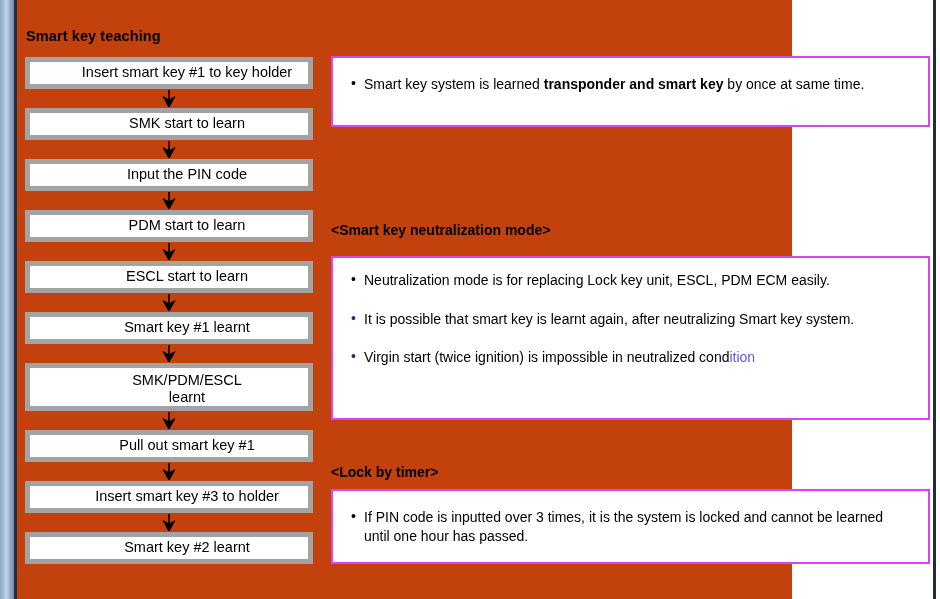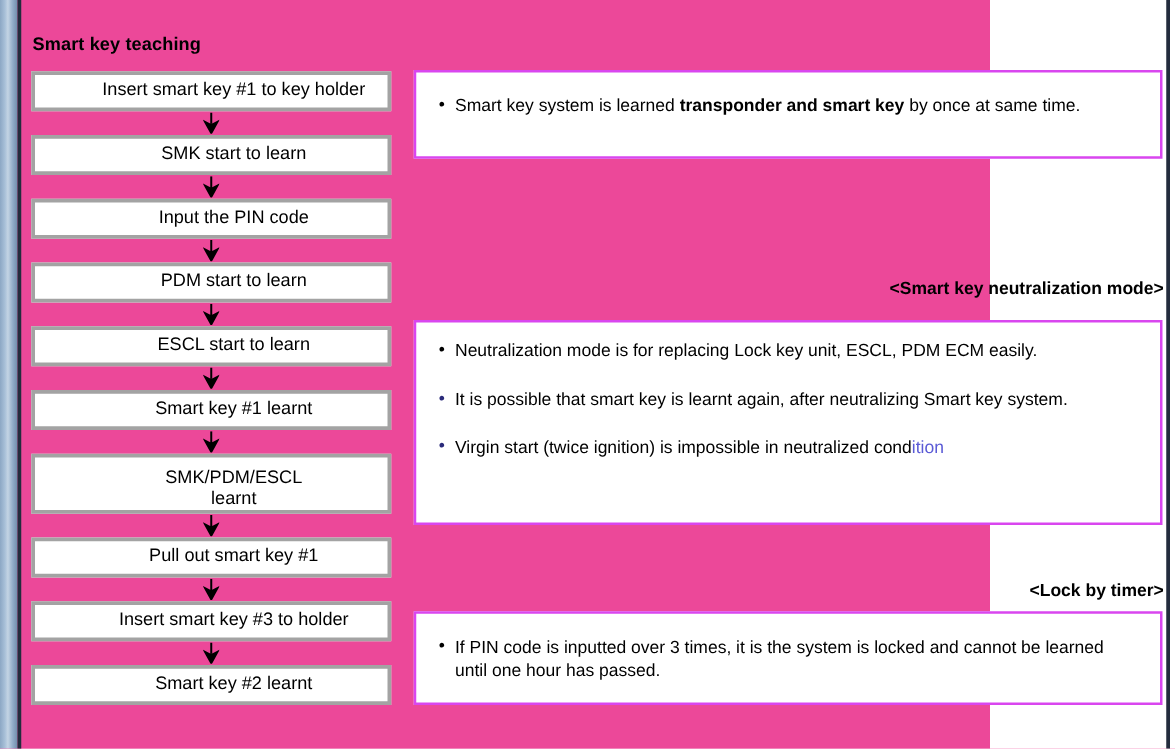--- a/index.html
+++ b/index.html
@@ -3,39 +3,39 @@
 <meta charset="utf-8">
 <style>
   html,body{margin:0;padding:0;}
   body{
     width:940px;height:599px;
     background:#ffffff;
     font-family:"Liberation Sans","DejaVu Sans",sans-serif;
     overflow:hidden;
     position:relative;
   }
-  #canvas{position:absolute;left:0;top:0;width:792px;height:599px;background:#ec4899;}
+  #canvas{position:absolute;left:0;top:0;width:792px;height:599px;background:#c2410c;}
 
   
   .edge-gradient{
     position:absolute;left:0;top:0;width:14px;height:599px;
     background:linear-gradient(to right,#8ca7c4 0%,#a8c0d8 28%,#c3d4e4 45%,#93aeca 72%,#6f8cab 100%);
   }
   .edge-rule-left{position:absolute;left:14px;top:0;width:3px;height:599px;background:#232c3d;}
   .edge-rule-right{position:absolute;left:933px;top:0;width:3px;height:599px;background:#232c3d;}
 
   
   .flow-title{
     position:absolute;left:26px;top:28px;
     font-size:14.5px;font-weight:bold;color:#000;letter-spacing:.1px;
   }
   .flow-col{position:absolute;left:25px;top:57px;width:288px;}
   .flow-node{
     box-sizing:border-box;
-    border:3px solid #a3a3a3;
+    border:5px solid #a3a3a3;
     background:#fff;
     color:#000;
     font-size:14.5px;
     text-align:center;
     display:flex;align-items:center;justify-content:center;
     height:32px;
     line-height:1.18;
     white-space:pre-line;
     padding-left:36px;
   }
@@ -48,21 +48,21 @@
   
   .panel{
     position:absolute;
     box-sizing:border-box;
     border:2px solid #d946ef;
     background:#fff;
   }
   .panel-heading{
     position:absolute;
     width:600px;left:331px;
-    text-align:right;
+    text-align:left;
     font-size:14px;font-weight:bold;color:#000;
   }
   ul.bullets{list-style:none;margin:0;padding:0;}
   ul.bullets li{
     position:relative;
     padding-left:13px;
     font-size:14px;color:#000;
     line-height:1.33;
   }
   ul.bullets li::before{

